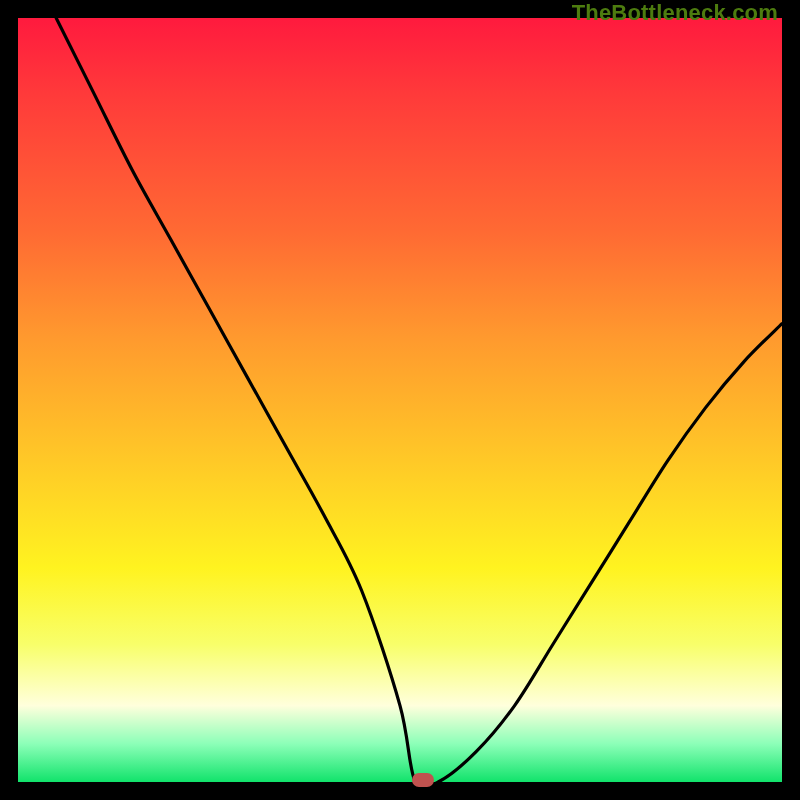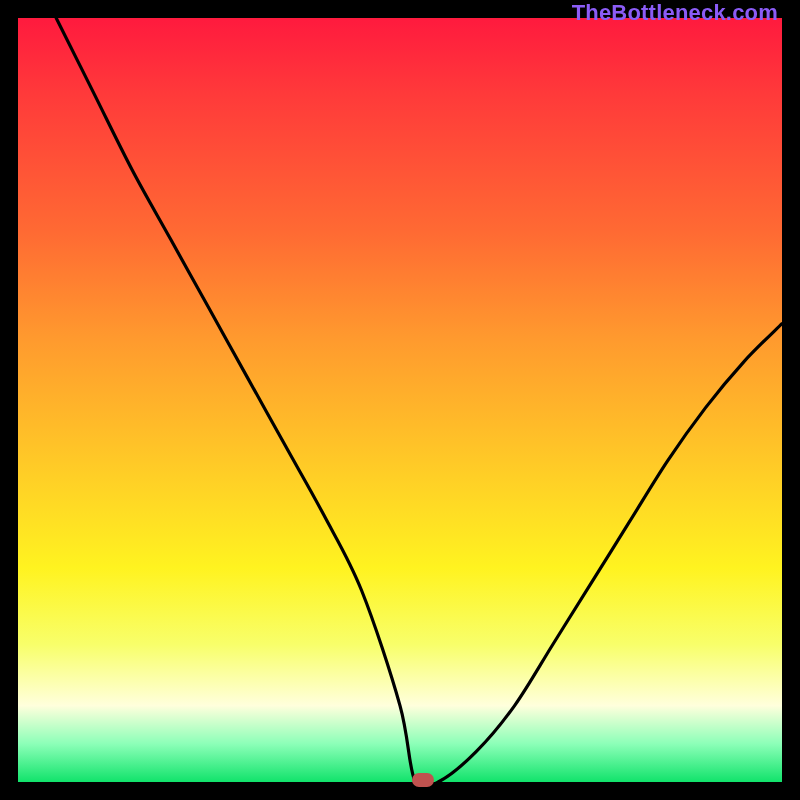--- a/index.html
+++ b/index.html
@@ -36,21 +36,21 @@
       #f8ff6a 82%,
       #ffffdc 90%,
       #8cffb8 95%,
       #11e36b 100%
     );
   }
   .watermark {
     position: absolute;
     top: 0px;
     right: 22px;
-    color: #8b5cf6;
+    color: #4d7c0f;
     font-size: 22px;
     font-weight: 600;
     letter-spacing: 0.2px;
     user-select: none;
   }
   .marker {
     position: absolute;
     width: 22px;
     height: 14px;
     border-radius: 7px;

